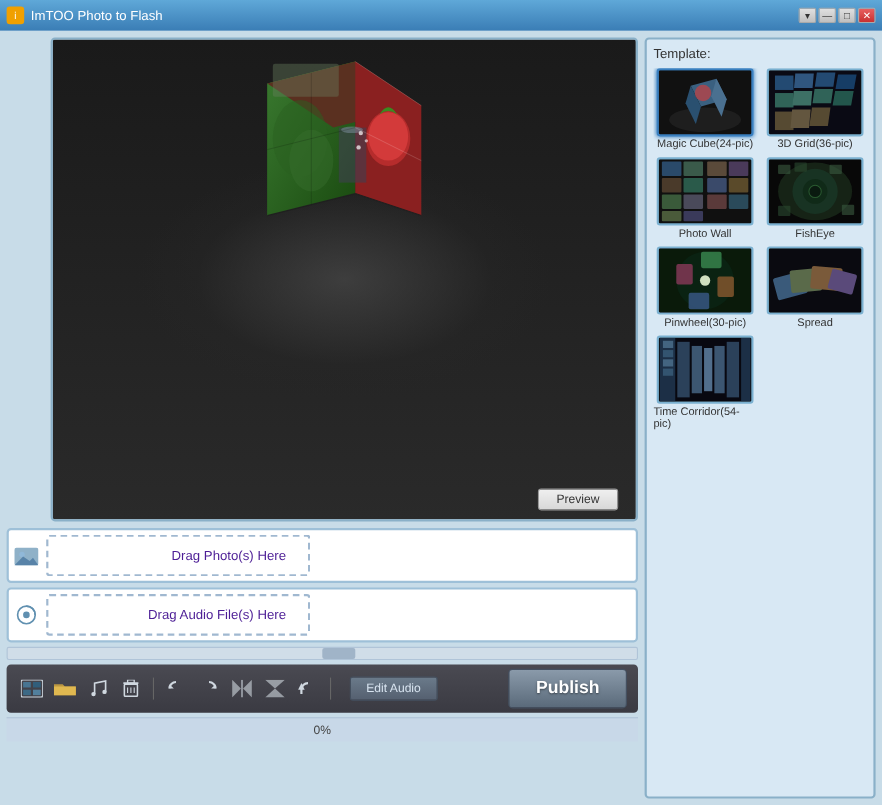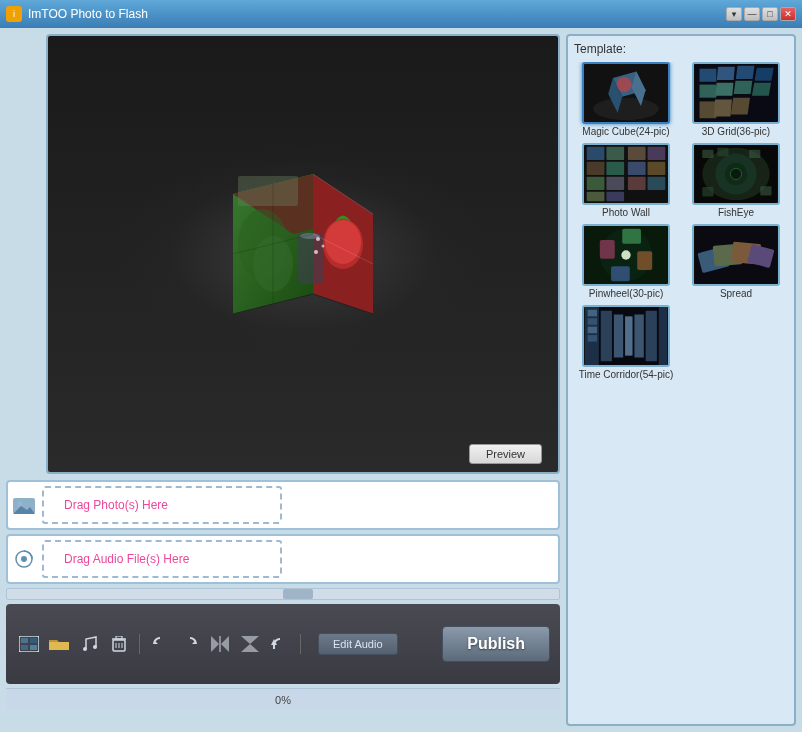--- a/index.html
+++ b/index.html
@@ -74,21 +74,20 @@
     
     .preview-area {
       background: linear-gradient(180deg, #1a1a1a 0%, #2a2a2a 100%);
       border: 2px solid #8ab0c8;
       border-radius: 4px;
       flex: 0 0 440px;
       position: relative;
       display: flex;
       flex-direction: column;
       align-items: center;
-      justify-content: center;
       overflow: hidden;
       margin-left: 40px;
     }
 
     
     .spotlight {
       position: absolute;
       width: 380px;
       height: 220px;
       border-radius: 50%;
@@ -147,24 +146,24 @@
       min-width: 24px;
       display: flex; align-items: center; justify-content: center;
       font-size: 16px;
       color: #6090b0;
     }
 
     .dashed-box {
       border: 2px dashed #a0b8d0;
       border-radius: 3px;
       padding: 10px 20px;
-      color: #ec4899;
+      color: #4c1d95;
       font-size: 12px;
       flex: 0 0 240px;
-      text-align: left;
+      text-align: right;
     }
 
     
     .scroll-area {
       background: #d0dde8;
       height: 12px;
       border: 1px solid #b0c4d8;
       border-radius: 2px;
       position: relative;
     }
@@ -175,21 +174,21 @@
       background: #a0b4c8;
       border-radius: 2px;
       left: 50%;
       top: 0;
     }
 
     
     .toolbar {
       background: linear-gradient(to bottom, #4a4a52, #3a3a42);
       border-radius: 4px;
-      padding: 22px 10px;
+      padding: 4px 10px;
       display: flex;
       align-items: center;
       gap: 4px;
     }
 
     .tb-btn {
       width: 26px;
       height: 26px;
       background: transparent;
       border: none;
@@ -237,21 +236,21 @@
       display: flex;
       align-items: center;
       justify-content: center;
       border-top: 1px solid #b0c4d8;
       font-size: 11px;
       color: #444;
     }
 
     
     .right-panel {
-      width: 230px;
+      width: 210px;
       background: #d8e8f4;
       border: 2px solid #8ab0c8;
       border-radius: 4px;
       display: flex;
       flex-direction: column;
       padding: 6px;
     }
 
     .template-label {
       font-size: 12px;

